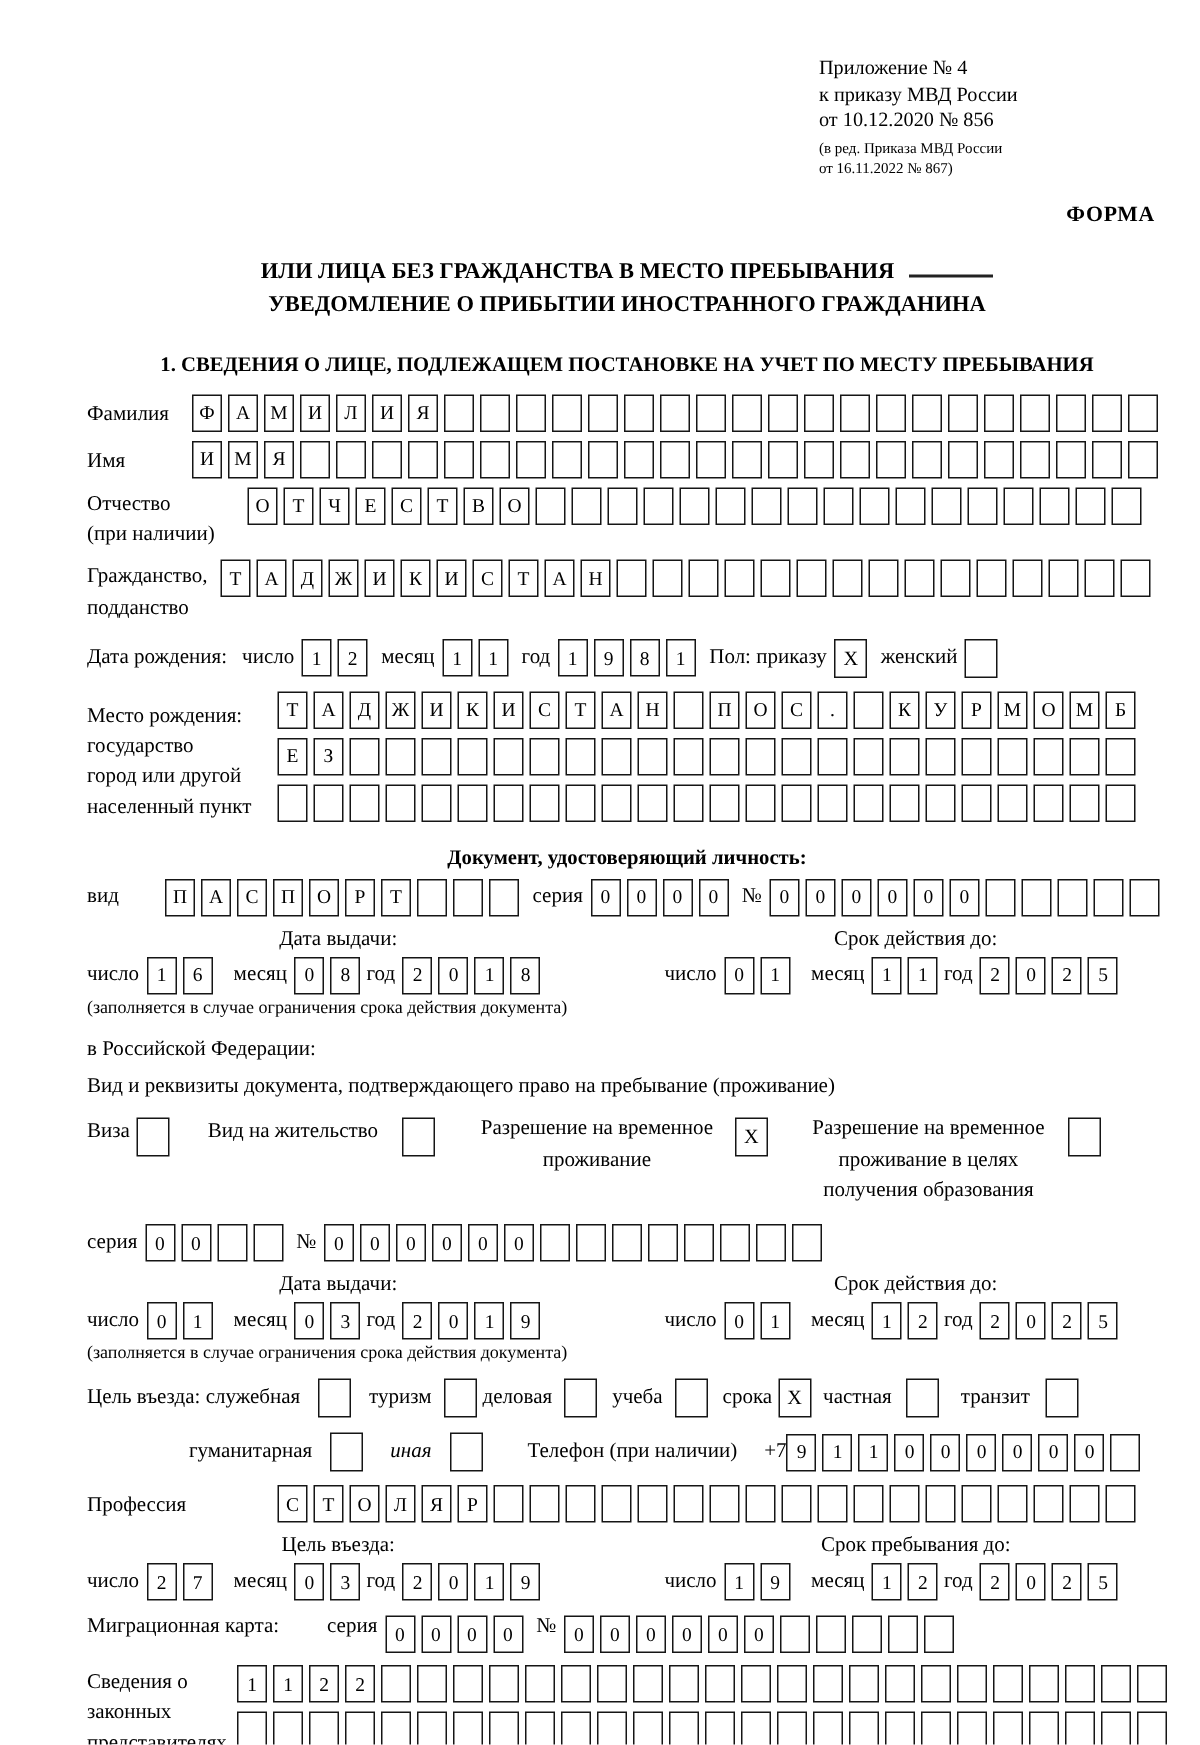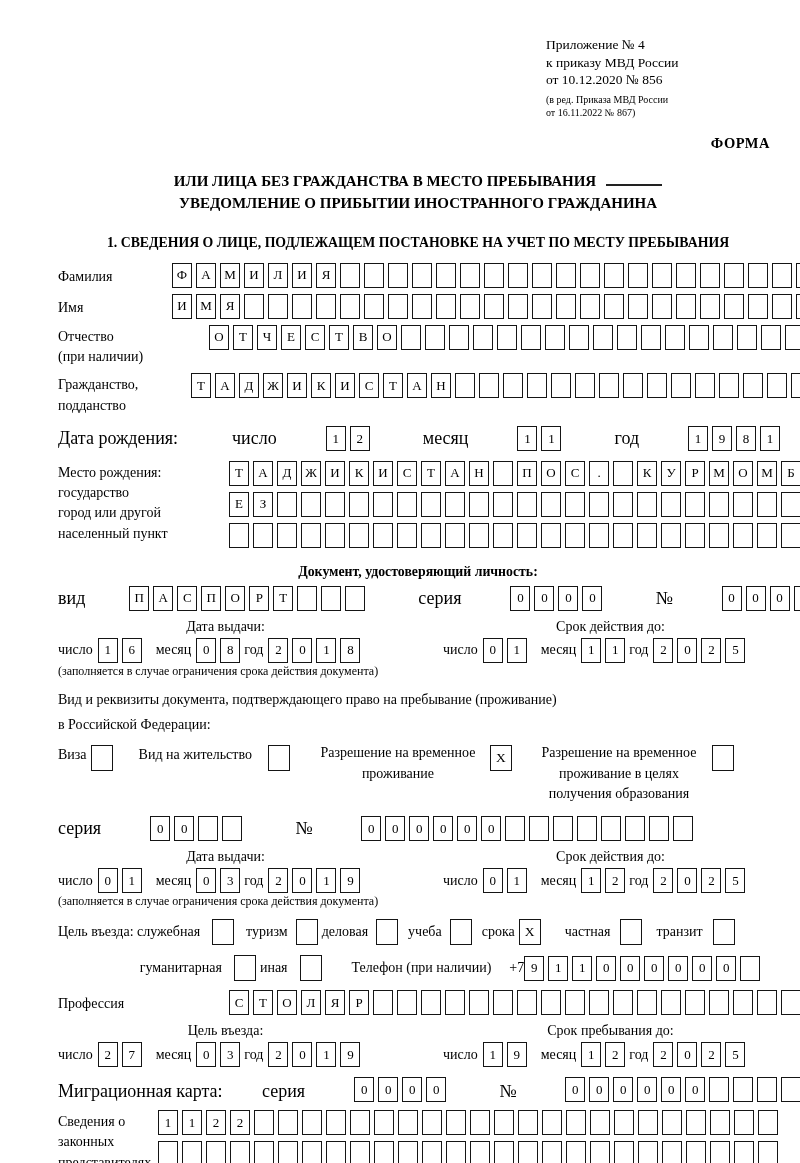--- a/index.html
+++ b/index.html
@@ -8,33 +8,33 @@
 
   
   .hdr{margin-left:auto;width:232px;font-size:13.5px;line-height:1.3;}
   .hdr-sub{font-size:10px;margin-top:4px;}
   .forma{margin-top:16px;text-align:right;font-weight:bold;font-size:14.5px;padding-right:8px;letter-spacing:.5px;}
 
   .title{margin-top:18px;text-align:center;font-weight:bold;font-size:15px;line-height:1.5;}
   .blank-line{display:inline-block;width:56px;border-bottom:2px solid #222;height:12px;margin-left:10px;}
   .sec-head{margin-top:20px;margin-bottom:12px;text-align:center;font-weight:bold;font-size:13.8px;}
 
-  .row{display:flex;align-items:flex-start;margin:6px 0;gap:44px;}
+  .row{display:flex;align-items:flex-start;margin:6px 0;}
   .lbl{font-size:14px;line-height:1.4;padding-top:4px;flex:none;}
   .lbl2{font-size:14px;line-height:1.45;padding-top:2px;flex:none;}
   .w70{width:70px;} .w107{width:107px;} .w89{width:89px;} .w127{width:127px;} .w52{width:52px;} .w100{width:100px;}
 
   .boxes{display:flex;flex:none;}
   .cbox{box-sizing:border-box;flex:none;width:20px;height:25px;border:1.6px solid #151515;margin-right:4px;
         display:flex;align-items:center;justify-content:center;font-size:13px;background:#fff;}
   .stack .boxes{margin-bottom:6px;}
   .check .cbox{width:22px;height:26px;font-size:13.5px;}
 
   .inline{display:flex;align-items:center;flex-wrap:nowrap;}
-  .inline .t{font-size:18px;margin:0 5px;white-space:nowrap;}
+  .inline .t{font-size:14px;margin:0 5px;white-space:nowrap;}
   .inline .t.first{margin-left:0;}
 
   .doc-head{text-align:center;font-weight:bold;font-size:13.8px;margin:10px 0 6px 0;}
 
   .dates{display:flex;justify-content:space-between;margin-top:8px;}
   .date-col{width:335px;}
   .date-head{text-align:center;font-size:14px;margin-bottom:3px;}
   .date-line{display:flex;align-items:center;}
   .date-line .t{font-size:14px;margin-right:5px;white-space:nowrap;}
   .date-line .gap{width:10px;}
@@ -234,21 +234,21 @@
     <span class="t">Пол: приказу</span>
     <span class="boxes check">
         <span class="cbox">X</span>
       </span>
     <span class="t">женский</span>
     <span class="boxes check">
         <span class="cbox"></span>
       </span>
   </div>
 
-  <div class="row" style="margin-top:9px;">
+  <div class="row" style="margin-top:9px;align-items:center;">
     <span class="lbl2 w127">
       <div>Место рождения:</div>
       <div>государство</div>
       <div>город или другой</div>
       <div>населенный пункт</div>
     </span>
     <span class="stack">
       <span class="boxes">
           <span class="cbox">Т</span>
           <span class="cbox">А</span>
@@ -413,22 +413,22 @@
             <span class="cbox">0</span>
             <span class="cbox">2</span>
             <span class="cbox">5</span>
           </span>
       </div>
     </div>
   </div>
   <div class="fill-note">(заполняется в случае ограничения срока действия документа)</div>
 
   <div class="para">
+    <div>в Российской Федерации:</div>
     <div>Вид и реквизиты документа, подтверждающего право на пребывание (проживание)</div>
-    <div>в Российской Федерации:</div>
   </div>
 
   <div class="permits">
     <span class="pl">Виза</span>
     <span class="boxes check" style="margin-left:4px;">
         <span class="cbox"></span>
       </span>
     <span class="pl" style="margin-left:22px;">Вид на жительство</span>
     <span class="boxes check" style="margin-left:16px;">
         <span class="cbox"></span>
@@ -534,36 +534,36 @@
         <span class="cbox"></span>
       </span>
     <span class="t" style="margin-left:6px;">учеба</span>
     <span class="boxes check" style="margin-left:8px;">
         <span class="cbox"></span>
       </span>
     <span class="t" style="margin-left:6px;">срока</span>
     <span class="boxes check" style="margin-left:4px;">
         <span class="cbox">X</span>
       </span>
-    <span class="t" style="margin-left:20px;">частная</span>
+    <span class="t" style="margin-left:4px;">частная</span>
     <span class="boxes check" style="margin-left:10px;">
         <span class="cbox"></span>
       </span>
     <span class="t" style="margin-left:10px;">транзит</span>
     <span class="boxes check" style="margin-left:10px;">
         <span class="cbox"></span>
       </span>
   </div>
 
-  <div class="purpose" style="margin-left:68px;justify-content:center;">
+  <div class="purpose" style="margin-left:68px;">
     <span class="t">гуманитарная</span>
     <span class="boxes check" style="margin-left:12px;">
         <span class="cbox"></span>
       </span>
-    <span class="t" style="">иная</span>
+    <span class="t" style="margin-left:14px;font-style:italic;">иная</span>
     <span class="boxes check" style="margin-left:12px;">
         <span class="cbox"></span>
       </span>
     <span class="t" style="margin-left:26px;">Телефон (при наличии)</span>
     <span class="t" style="margin-left:18px;">+7</span>
     <span class="boxes">
         <span class="cbox">9</span>
         <span class="cbox">1</span>
         <span class="cbox">1</span>
         <span class="cbox">0</span>
@@ -648,21 +648,21 @@
         <span class="boxes">
             <span class="cbox">2</span>
             <span class="cbox">0</span>
             <span class="cbox">2</span>
             <span class="cbox">5</span>
           </span>
       </div>
     </div>
   </div>
 
-  <div class="row inline" style="align-items:flex-end;margin-top:10px;">
+  <div class="row inline" style="align-items:flex-start;margin-top:10px;">
     <span class="t first" style="width:150px;">Миграционная карта:</span>
     <span class="t">серия</span>
     <span class="boxes">
         <span class="cbox">0</span>
         <span class="cbox">0</span>
         <span class="cbox">0</span>
         <span class="cbox">0</span>
       </span>
     <span class="t">№</span>
     <span class="boxes">

